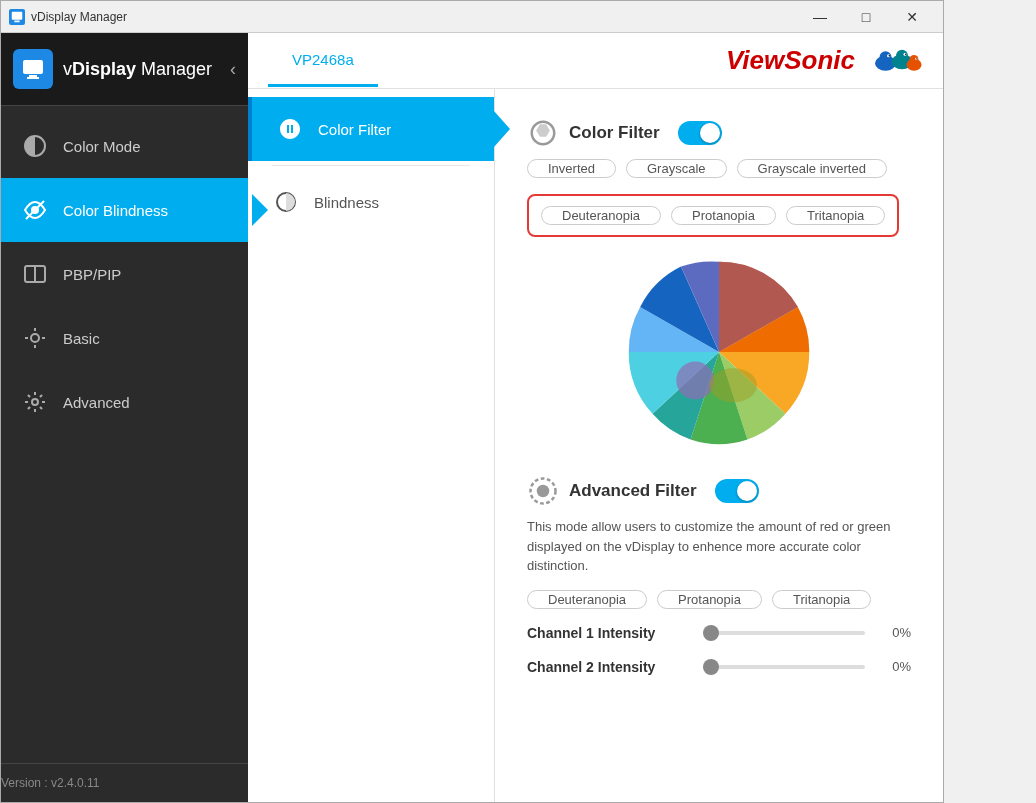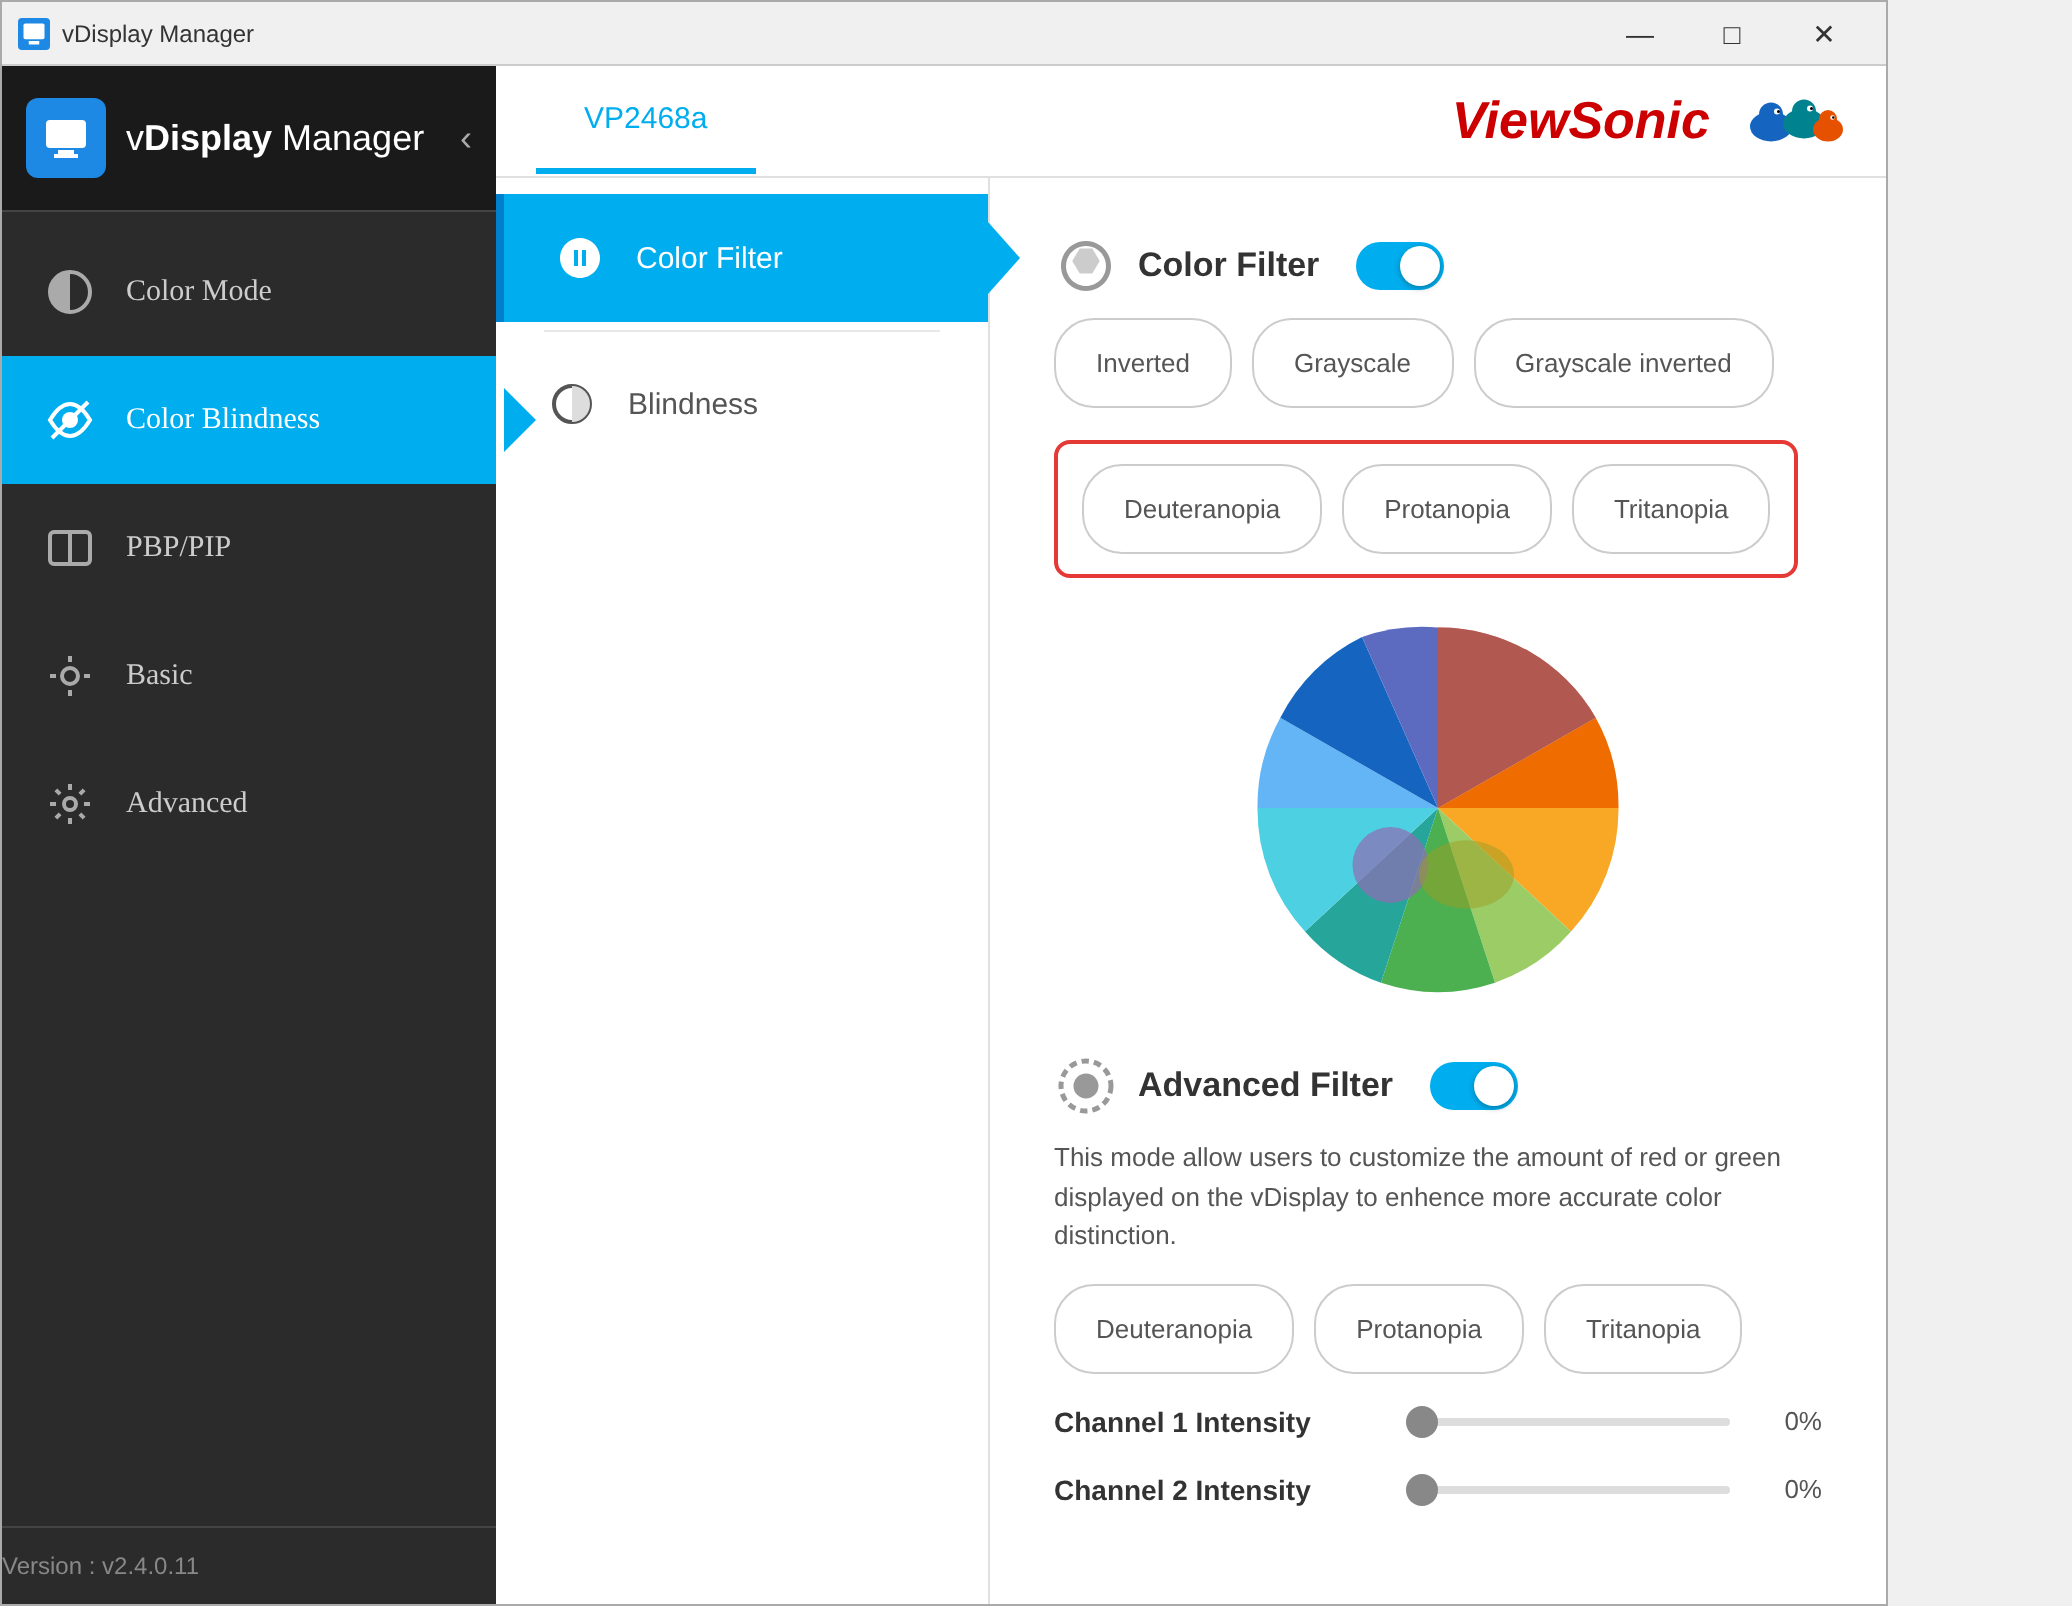--- a/index.html
+++ b/index.html
@@ -17,21 +17,21 @@
     .app-body { display: flex; flex: 1; overflow: hidden; }
 
     
     .sidebar { width: 247px; background: #2b2b2b; display: flex; flex-direction: column; flex-shrink: 0; }
     .sidebar-header { background: #1a1a1a; padding: 16px 12px; display: flex; align-items: center; justify-content: space-between; border-bottom: 1px solid #444; }
     .sidebar-logo { display: flex; align-items: center; gap: 10px; }
     .sidebar-logo-icon { width: 40px; height: 40px; background: #1e88e5; border-radius: 6px; display: flex; align-items: center; justify-content: center; }
     .sidebar-logo-icon svg { width: 24px; height: 24px; fill: white; }
     .sidebar-collapse { color: #aaa; font-size: 18px; cursor: pointer; }
 
-    .sidebar-nav { flex: 1; padding: 8px 0; font-family: Liberation Serif, serif; }
+    .sidebar-nav { flex: 1; padding: 8px 0; }
     .nav-item { display: flex; align-items: center; gap: 14px; padding: 18px 20px; cursor: pointer; color: #ccc; font-size: 15px; transition: background 0.2s; }
     .nav-item.active { background: #00aeef; color: white; }
     .nav-item .nav-icon { width: 28px; height: 28px; display: flex; align-items: center; justify-content: center; flex-shrink: 0; }
 
     .sidebar-footer { padding: 12px 0; color: #888; font-size: 12px; border-top: 1px solid #444; }
 
     
     .main { flex: 1; background: white; display: flex; flex-direction: column; overflow: hidden; }
 
     .main-header { background: white; border-bottom: 1px solid #e0e0e0; padding: 0 20px; display: flex; align-items: center; justify-content: space-between; height: 56px; flex-shrink: 0; }
@@ -61,21 +61,21 @@
 
     
     .toggle { display: inline-flex; align-items: center; }
     .toggle-track { width: 44px; height: 24px; border-radius: 12px; background: #00aeef; position: relative; cursor: pointer; }
     .toggle-thumb { width: 20px; height: 20px; border-radius: 50%; background: white; position: absolute; top: 2px; right: 2px; box-shadow: 0 1px 3px rgba(0,0,0,0.3); transition: right 0.2s; }
 
     .description-text { font-size: 13px; color: #555; line-height: 1.5; margin-bottom: 14px; }
 
     
     .filter-buttons { display: flex; gap: 10px; margin-bottom: 16px; flex-wrap: wrap; }
-    .filter-btn { padding: 14px 20px; border: 1px solid #ccc; border-radius: 20px; background: white; cursor: pointer; font-size: 13px; color: #555; transition: all 0.2s; }
+    .filter-btn { padding: 1px 20px; border: 1px solid #ccc; border-radius: 20px; background: white; cursor: pointer; font-size: 13px; color: #555; transition: all 0.2s; }
 
     .colorblind-filter-group { border: 2px solid #e53935; border-radius: 8px; padding: 10px 12px; display: flex; gap: 10px; margin-bottom: 20px; width: fit-content; }
 
     .color-wheel-container { display: flex; justify-content: center; margin: 20px 0 28px 0; }
     .color-wheel { width: 190px; height: 190px; border-radius: 50%; }
 
     .channel-row { display: flex; align-items: center; gap: 16px; margin-bottom: 18px; }
     .channel-label { font-size: 14px; font-weight: 600; color: #333; min-width: 160px; }
     .channel-slider { flex: 1; height: 4px; border-radius: 2px; background: #ddd; appearance: none; cursor: pointer; }
     .channel-slider::-webkit-slider-thumb { appearance: none; width: 16px; height: 16px; border-radius: 50%; background: #888; cursor: pointer; }

